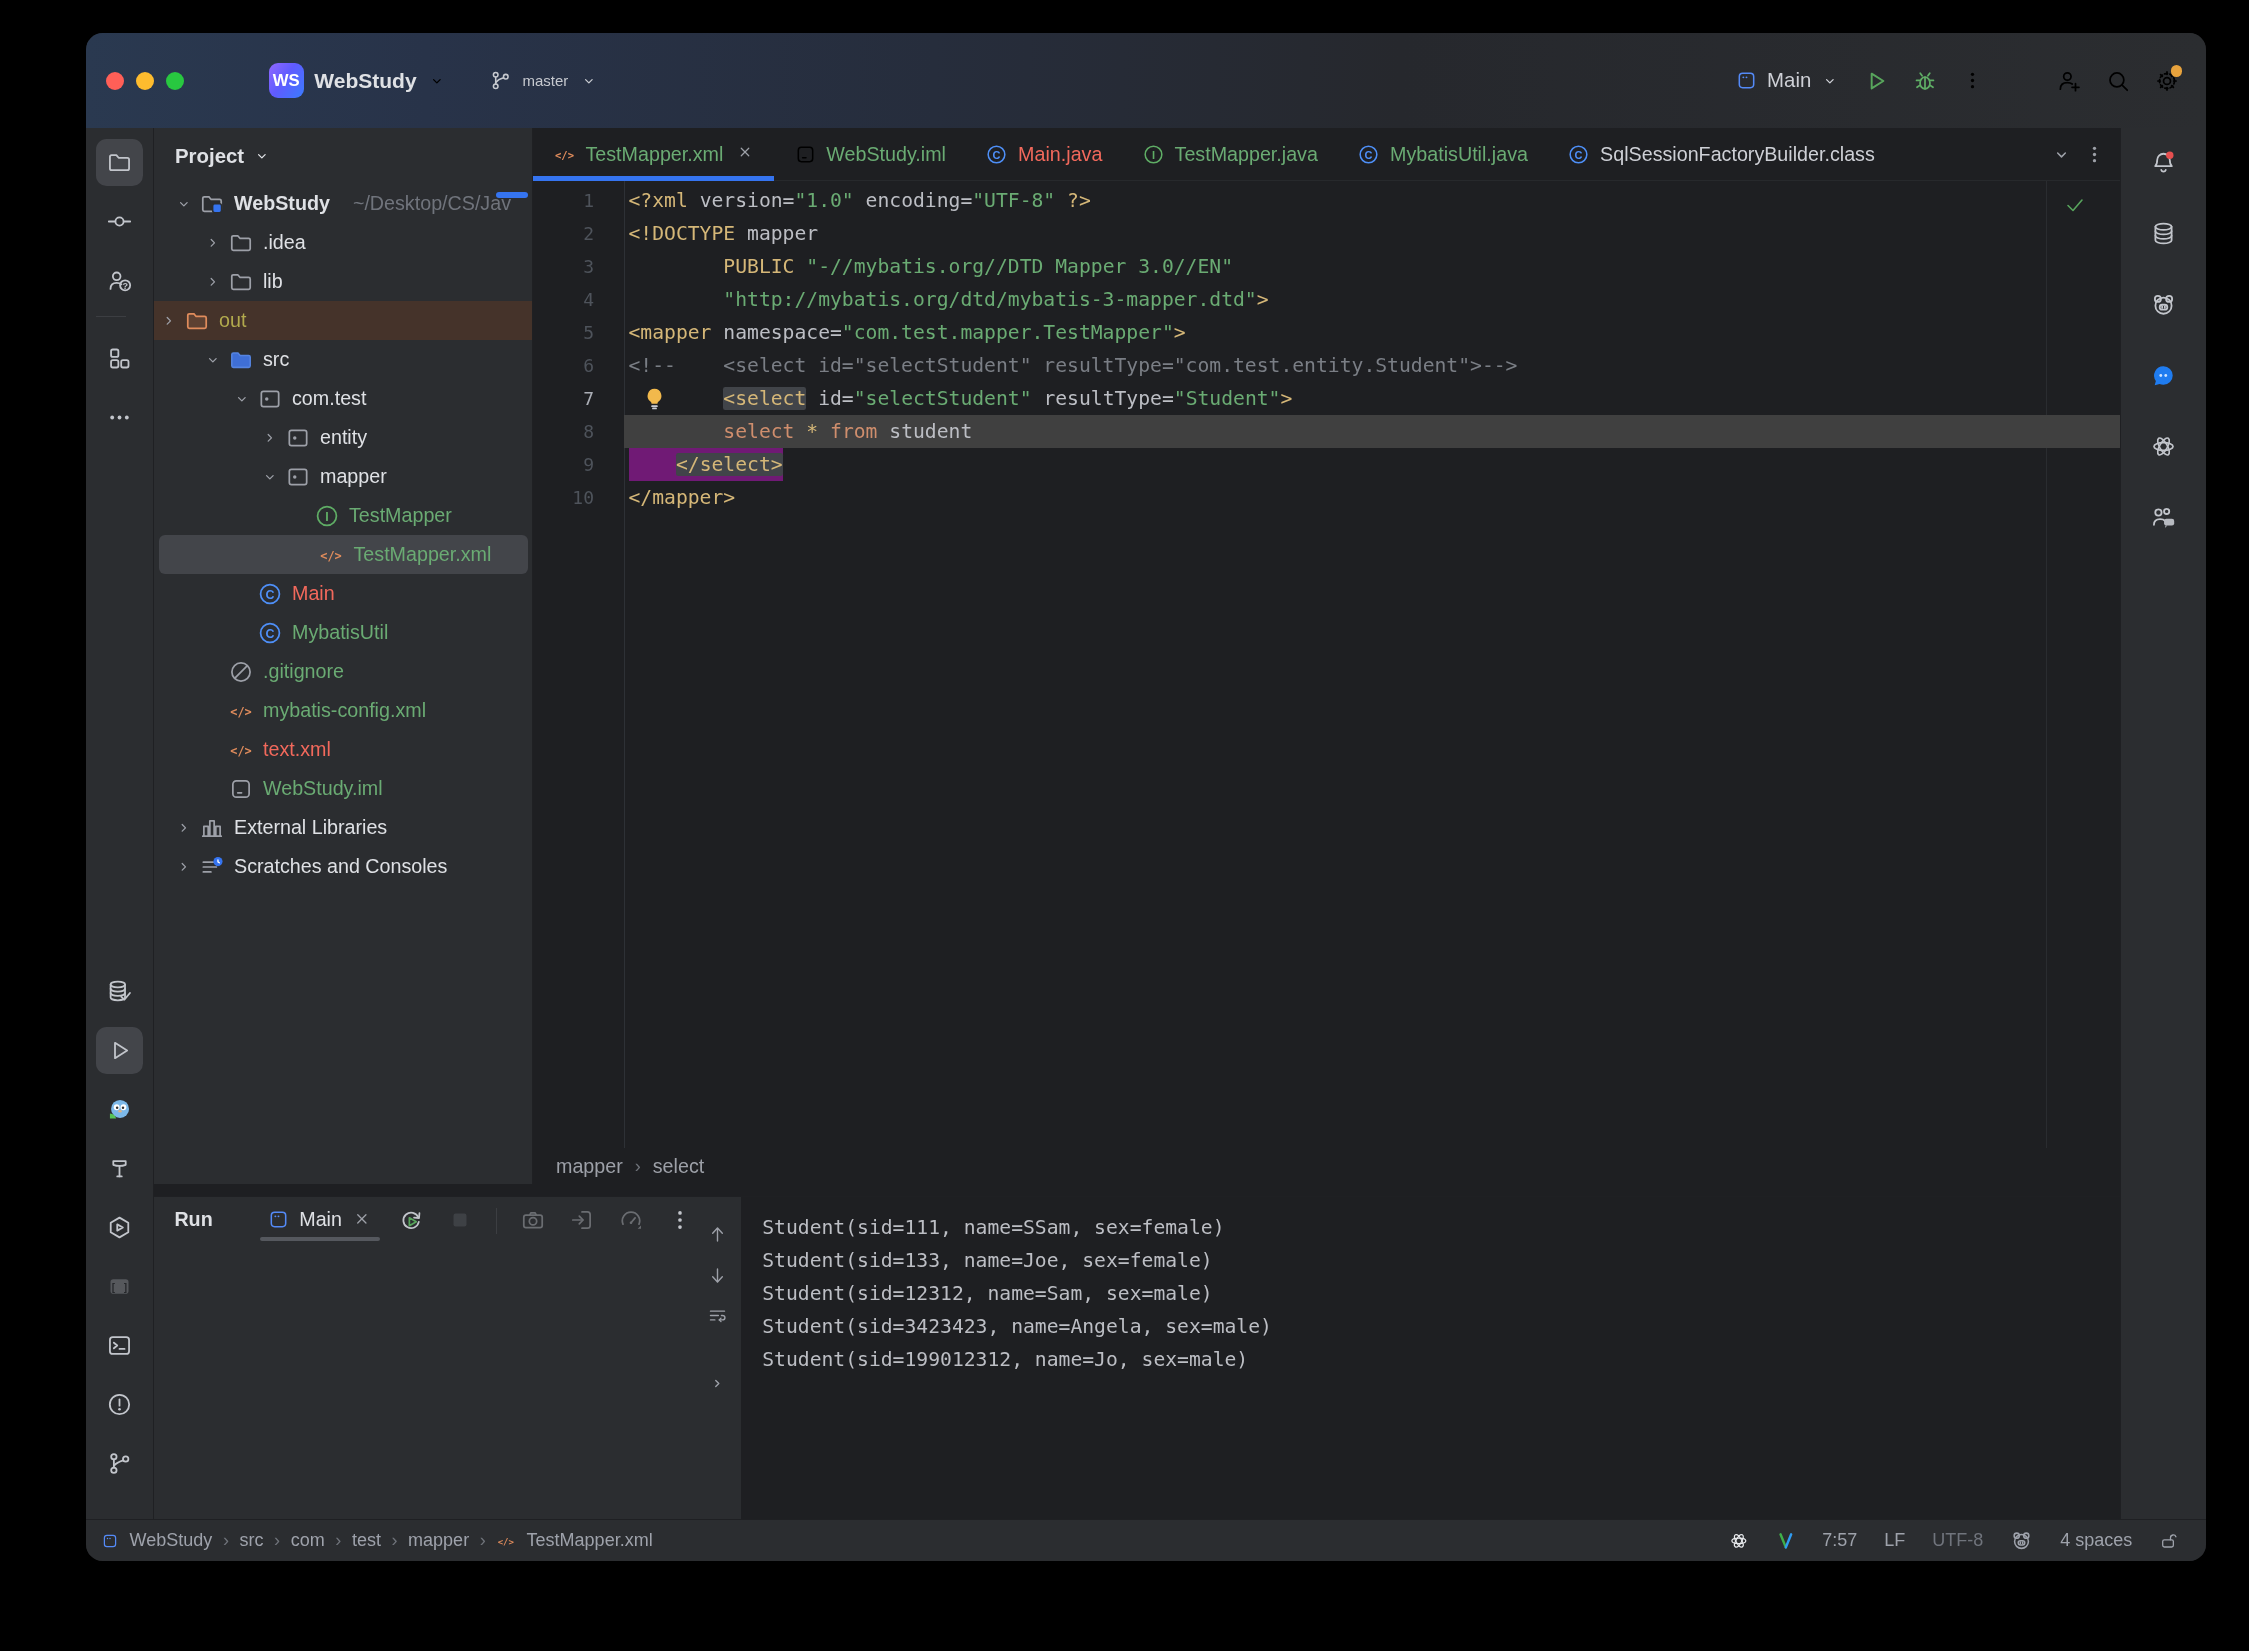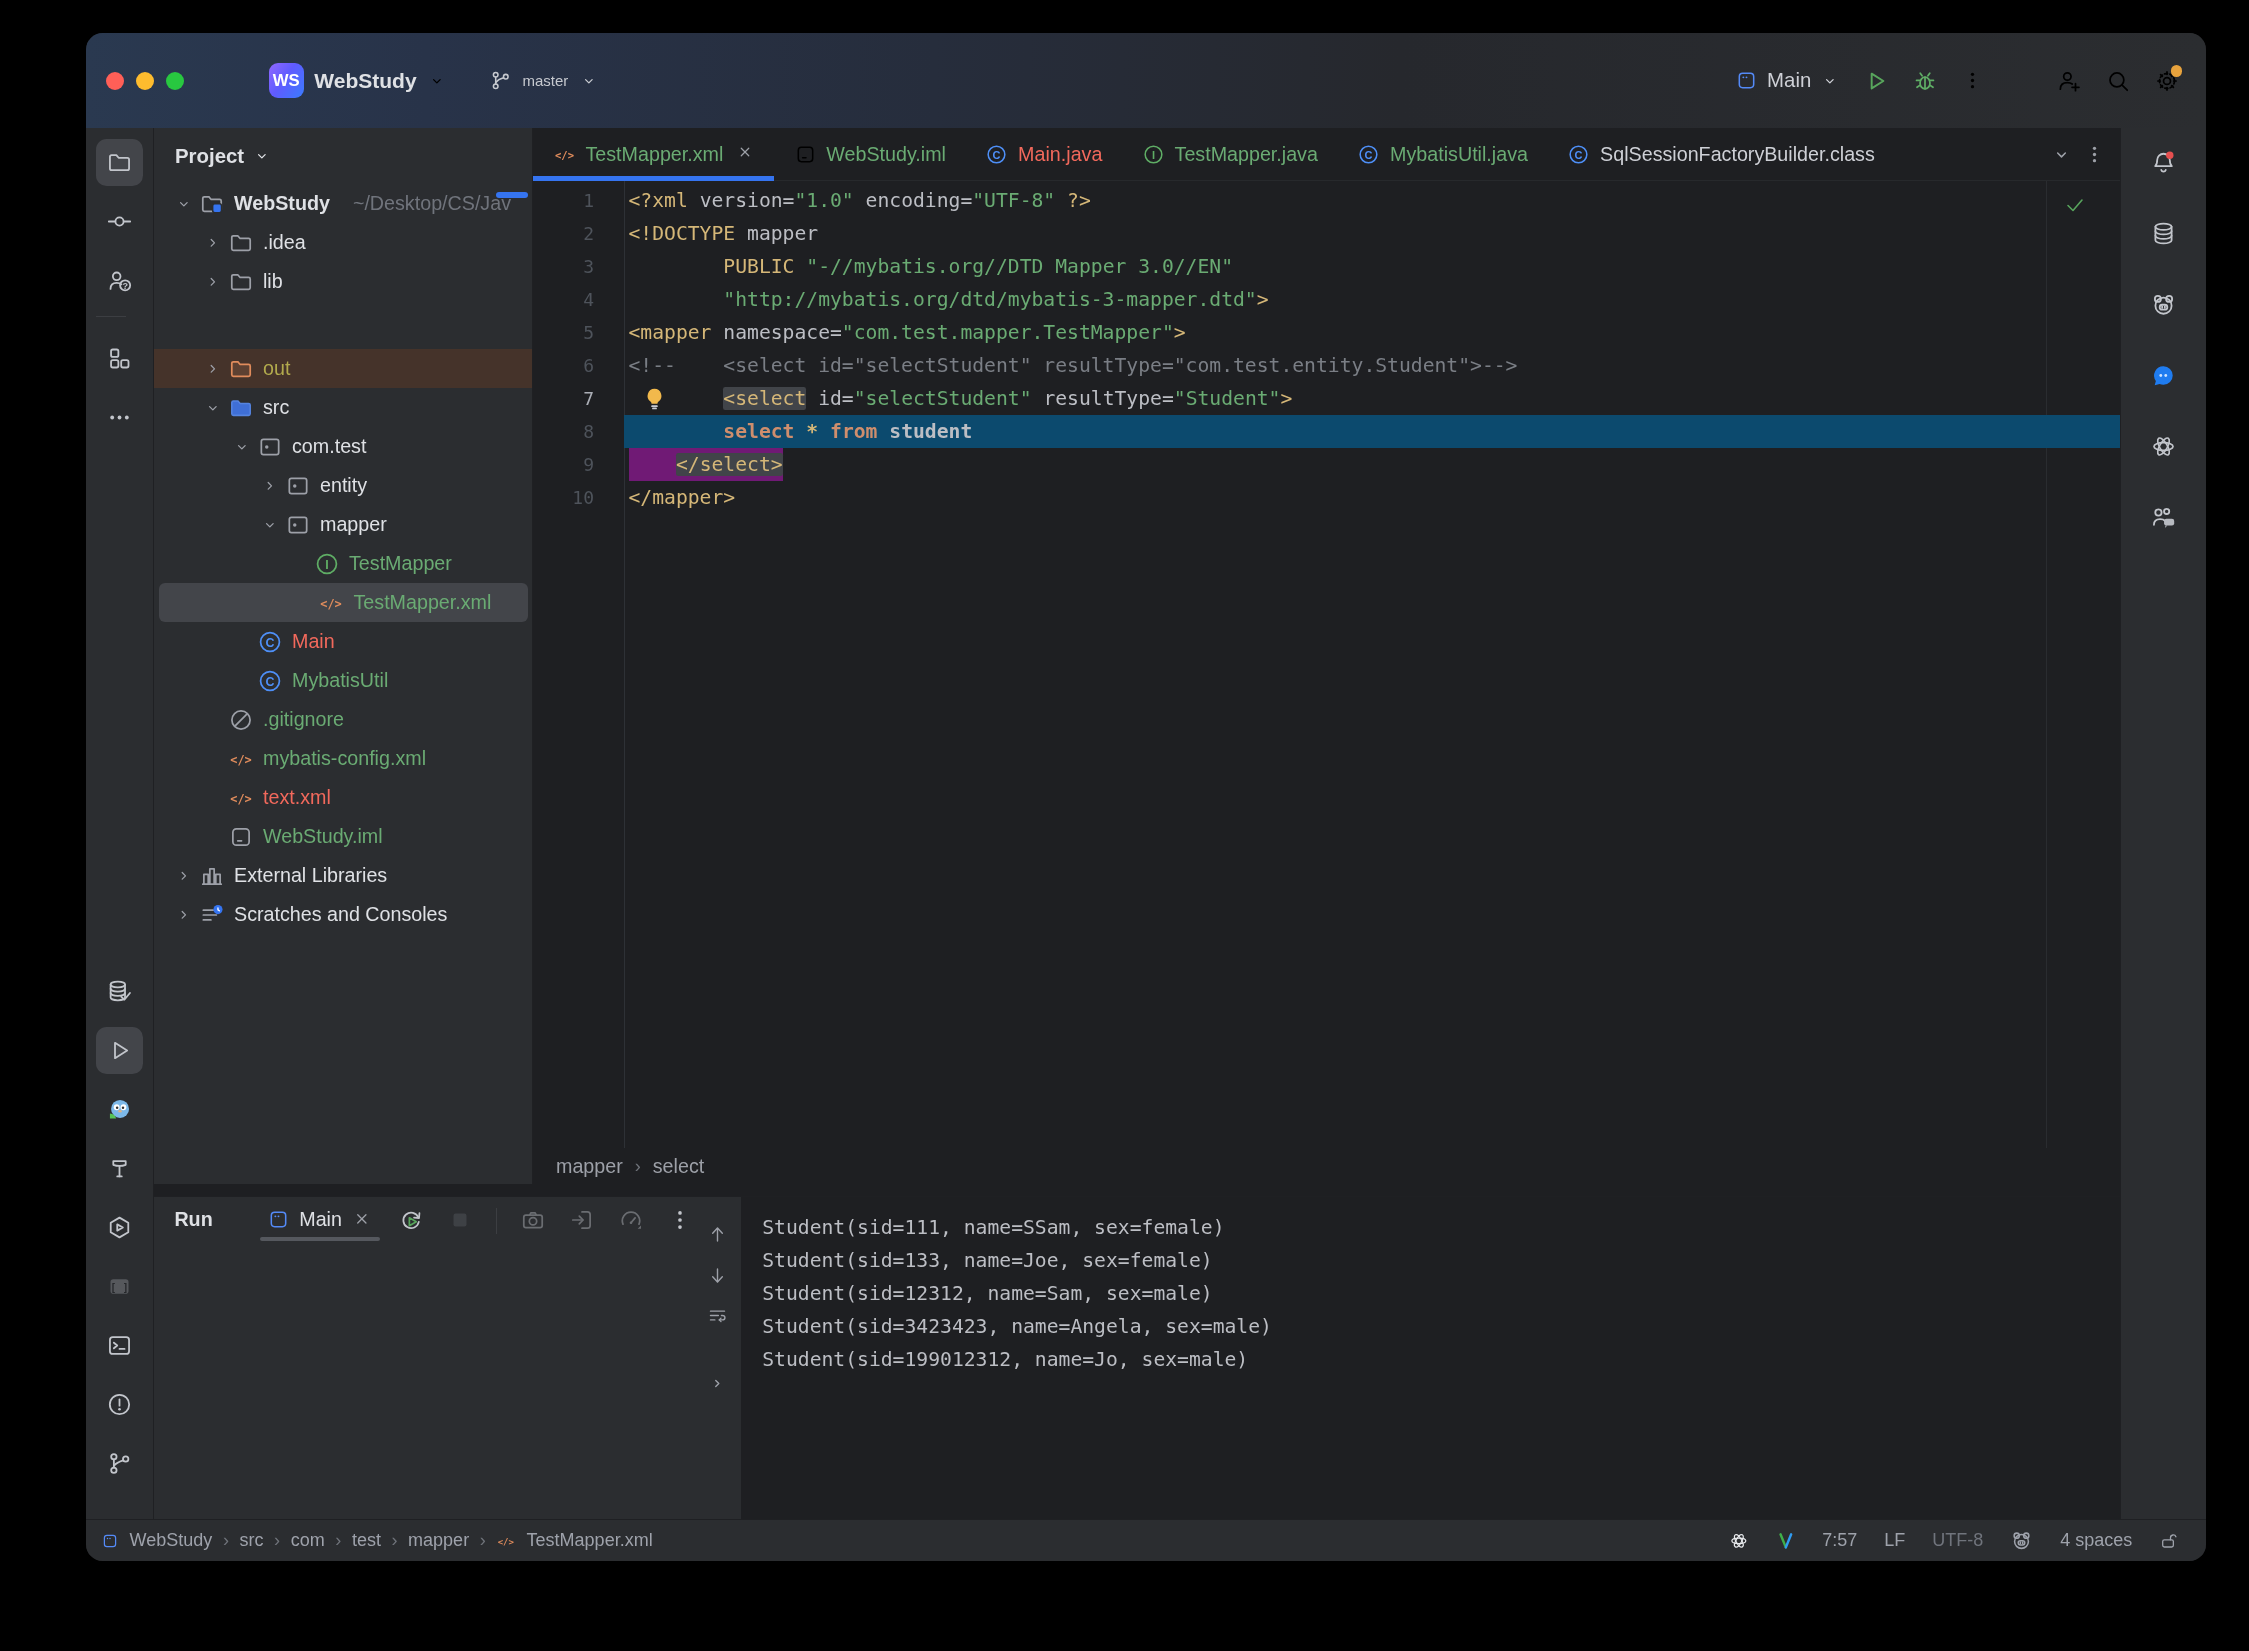--- a/index.html
+++ b/index.html
@@ -73,21 +73,21 @@
   .tab-actions { margin-left:auto; display:flex; align-items:center; gap:10.6px; padding-right:13.6px; color:#9da0a8; }
   .editor-body { flex:1; position:relative; overflow:hidden; padding-top:3px; }
   .gutter-line { position:absolute; left:91px; top:0; bottom:0; width:0.8px; background:#2e3136; }
   .wrap-guide { position:absolute; left:1513px; top:0; bottom:0; width:0.8px; background:#2a2c30; }
   .cl { display:flex; height:33px; line-height:33px; position:relative; }
   .ln { width:91px; flex:0 0 91px; text-align:right; padding-right:30px; color:#4e535b;
     font-family:"DejaVu Sans Mono", monospace; font-size:18px; }
   .cl.cur .ln { color:#abaeb6; }
   .ct { flex:1; padding-left:4.5px; white-space:pre; font-family:"DejaVu Sans Mono", monospace;
     font-size:19.7px; color:#bcbec4; position:relative; }
-  .cl.sel-full .ct { background:#0c4a6e;font-weight:bold; }
+  .cl.sel-full .ct { background:#404040; }
   .selseg { background:#701a75; display:inline-block; }
   .tok.t{color:#d5b778}.tok.a{color:#bcbec4}.tok.s{color:#6aab73}.tok.c{color:#7a7e85}
   .tok.k{color:#cf8e6d}.tok.y{color:#d5b778}
   .tok.box{background:#414449;border-radius:2.3px}
   .bulb { position:absolute; left:16.7px; top:3px; width:27px; height:27px; }
   .bulb svg{width:27px;height:27px}
   .inspection { position:absolute; top:12px; right:33px; width:24px; height:24px; color:#57a35c; }
   .inspection svg{width:24px;height:24px}
   .crumbs { height:36px; flex:0 0 36px; display:flex; align-items:center; gap:12px;
     padding-left:23px; font-size:19.7px; color:#9da0a8; background:#1e1f22; }
@@ -471,21 +471,21 @@
                   <span class="icn">
                     <svg viewBox="0 0 24 24" xmlns="http://www.w3.org/2000/svg" style="width: 26px; height: 26px;">
                       <g fill="none" stroke="currentColor" stroke-width="1.6" stroke-linecap="round" stroke-linejoin="round">
                         <path d="M3.5 7 q0-1.5 1.5-1.5 h4.2 l2 2.3 h7.8 q1.5 0 1.5 1.5 v8 q0 1.5 -1.5 1.5 h-14 q-1.5 0 -1.5 -1.5 Z"></path>
                       </g>
                     </svg>
                   </span>
                 </span>
                 <span class="lbl">lib</span>
               </div>
-              <div class="trow row-out" style="padding-left: 44px; margin-top: 48px;">
+              <div class="trow row-out" style="">
                 <span class="chev">
                   <span class="icn">
                     <svg viewBox="0 0 24 24" xmlns="http://www.w3.org/2000/svg" style="width: 19.7px; height: 19.7px;">
                       <g fill="none" stroke="currentColor" stroke-width="1.6" stroke-linecap="round" stroke-linejoin="round">
                         <polyline points="10,8 14,12 10,16"></polyline>
                       </g>
                     </svg>
                   </span>
                 </span>
                 <span class="ticon">

